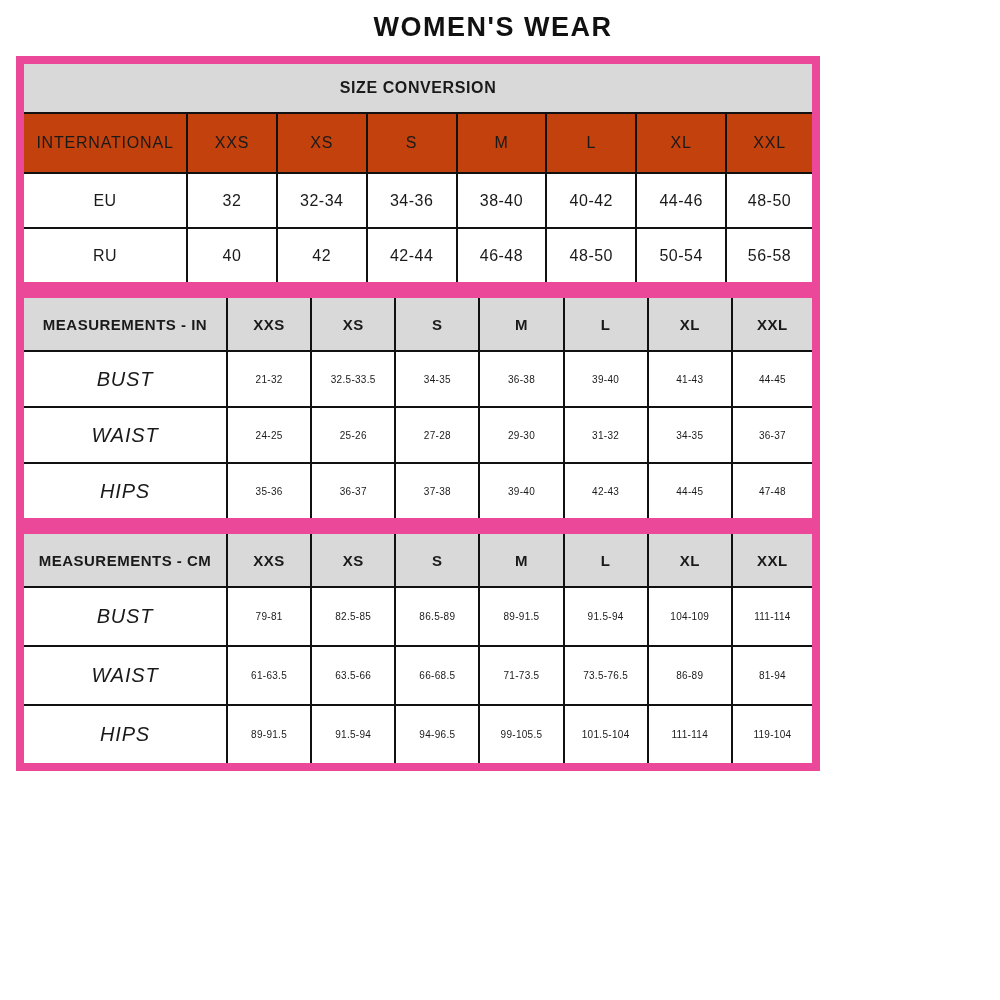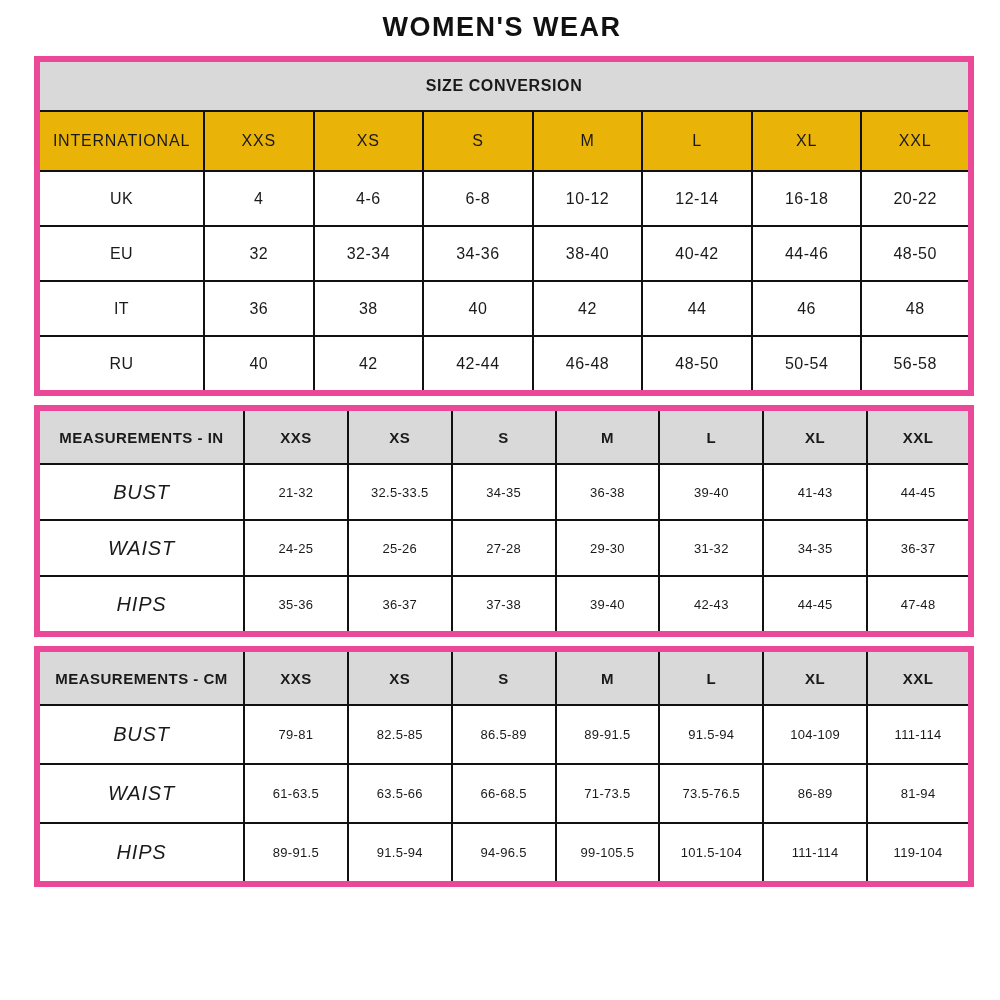--- a/index.html
+++ b/index.html
@@ -8,36 +8,35 @@
     background: #ffffff;
   }
   body {
     width: 1000px;
     height: 1000px;
     font-family: "Liberation Sans", sans-serif;
     color: #1a1a1a;
     box-sizing: border-box;
   }
   .page {
-    padding: 12px 30px 0 34px;
+    padding: 12px 30px 0 16px;
   }
   .title {
     margin: 0 0 13px 0;
     text-align: center;
     font-size: 27px;
     font-weight: 700;
     letter-spacing: 1.5px;
     color: #111111;
   }
   table.tbl {
-    width: 940px;
+    width: 804px;
     border-collapse: collapse;
     table-layout: fixed;
-    border: 6px solid #ec4899;
-    margin-bottom: 9px;
+    border: 8px solid #ec4899;
   }
   .tbl th, .tbl td {
     border: 2px solid #111111;
     text-align: center;
     vertical-align: middle;
     padding: 0;
     overflow: hidden;
   }
   
   .conv .caption-cell {
@@ -45,40 +44,40 @@
     height: 48px;
     font-size: 16px;
     font-weight: 700;
     letter-spacing: 0.6px;
   }
   .conv .colhead-cell {
     height: 58px;
     font-size: 16px;
     font-weight: 500;
     letter-spacing: 0.8px;
-    background: #eab308;
+    background: #c2410c;
   }
   .conv td {
     height: 53px;
     font-size: 16px;
     font-weight: 500;
     letter-spacing: 0.5px;
   }
   
   .meas .colhead-cell {
     background: #d9d9d9;
     height: 52px;
     font-size: 15px;
     font-weight: 700;
     letter-spacing: 0.5px;
     text-align: center;
   }
   .meas td {
     height: 54px;
-    font-size: 13px;
+    font-size: 10px;
     font-weight: 500;
     letter-spacing: 0.3px;
   }
   .meas td.row-label {
     font-size: 20px;
     letter-spacing: 0.8px;
     font-style: italic;
   }
   .cm td { height: 57px; }
 </style>
@@ -110,50 +109,30 @@
         <th class="colhead-cell">XS</th>
         <th class="colhead-cell">S</th>
         <th class="colhead-cell">M</th>
         <th class="colhead-cell">L</th>
         <th class="colhead-cell">XL</th>
         <th class="colhead-cell">XXL</th>
       </tr>
     </thead>
     <tbody>
       <tr>
-        <td class="row-label">UK</td>
-        <td>4</td>
-        <td>4-6</td>
-        <td>6-8</td>
-        <td>10-12</td>
-        <td>12-14</td>
-        <td>16-18</td>
-        <td>20-22</td>
-      </tr>
-      <tr>
         <td class="row-label">EU</td>
         <td>32</td>
         <td>32-34</td>
         <td>34-36</td>
         <td>38-40</td>
         <td>40-42</td>
         <td>44-46</td>
         <td>48-50</td>
       </tr>
       <tr>
-        <td class="row-label">IT</td>
-        <td>36</td>
-        <td>38</td>
-        <td>40</td>
-        <td>42</td>
-        <td>44</td>
-        <td>46</td>
-        <td>48</td>
-      </tr>
-      <tr>
         <td class="row-label">RU</td>
         <td>40</td>
         <td>42</td>
         <td>42-44</td>
         <td>46-48</td>
         <td>48-50</td>
         <td>50-54</td>
         <td>56-58</td>
       </tr>
     </tbody>

